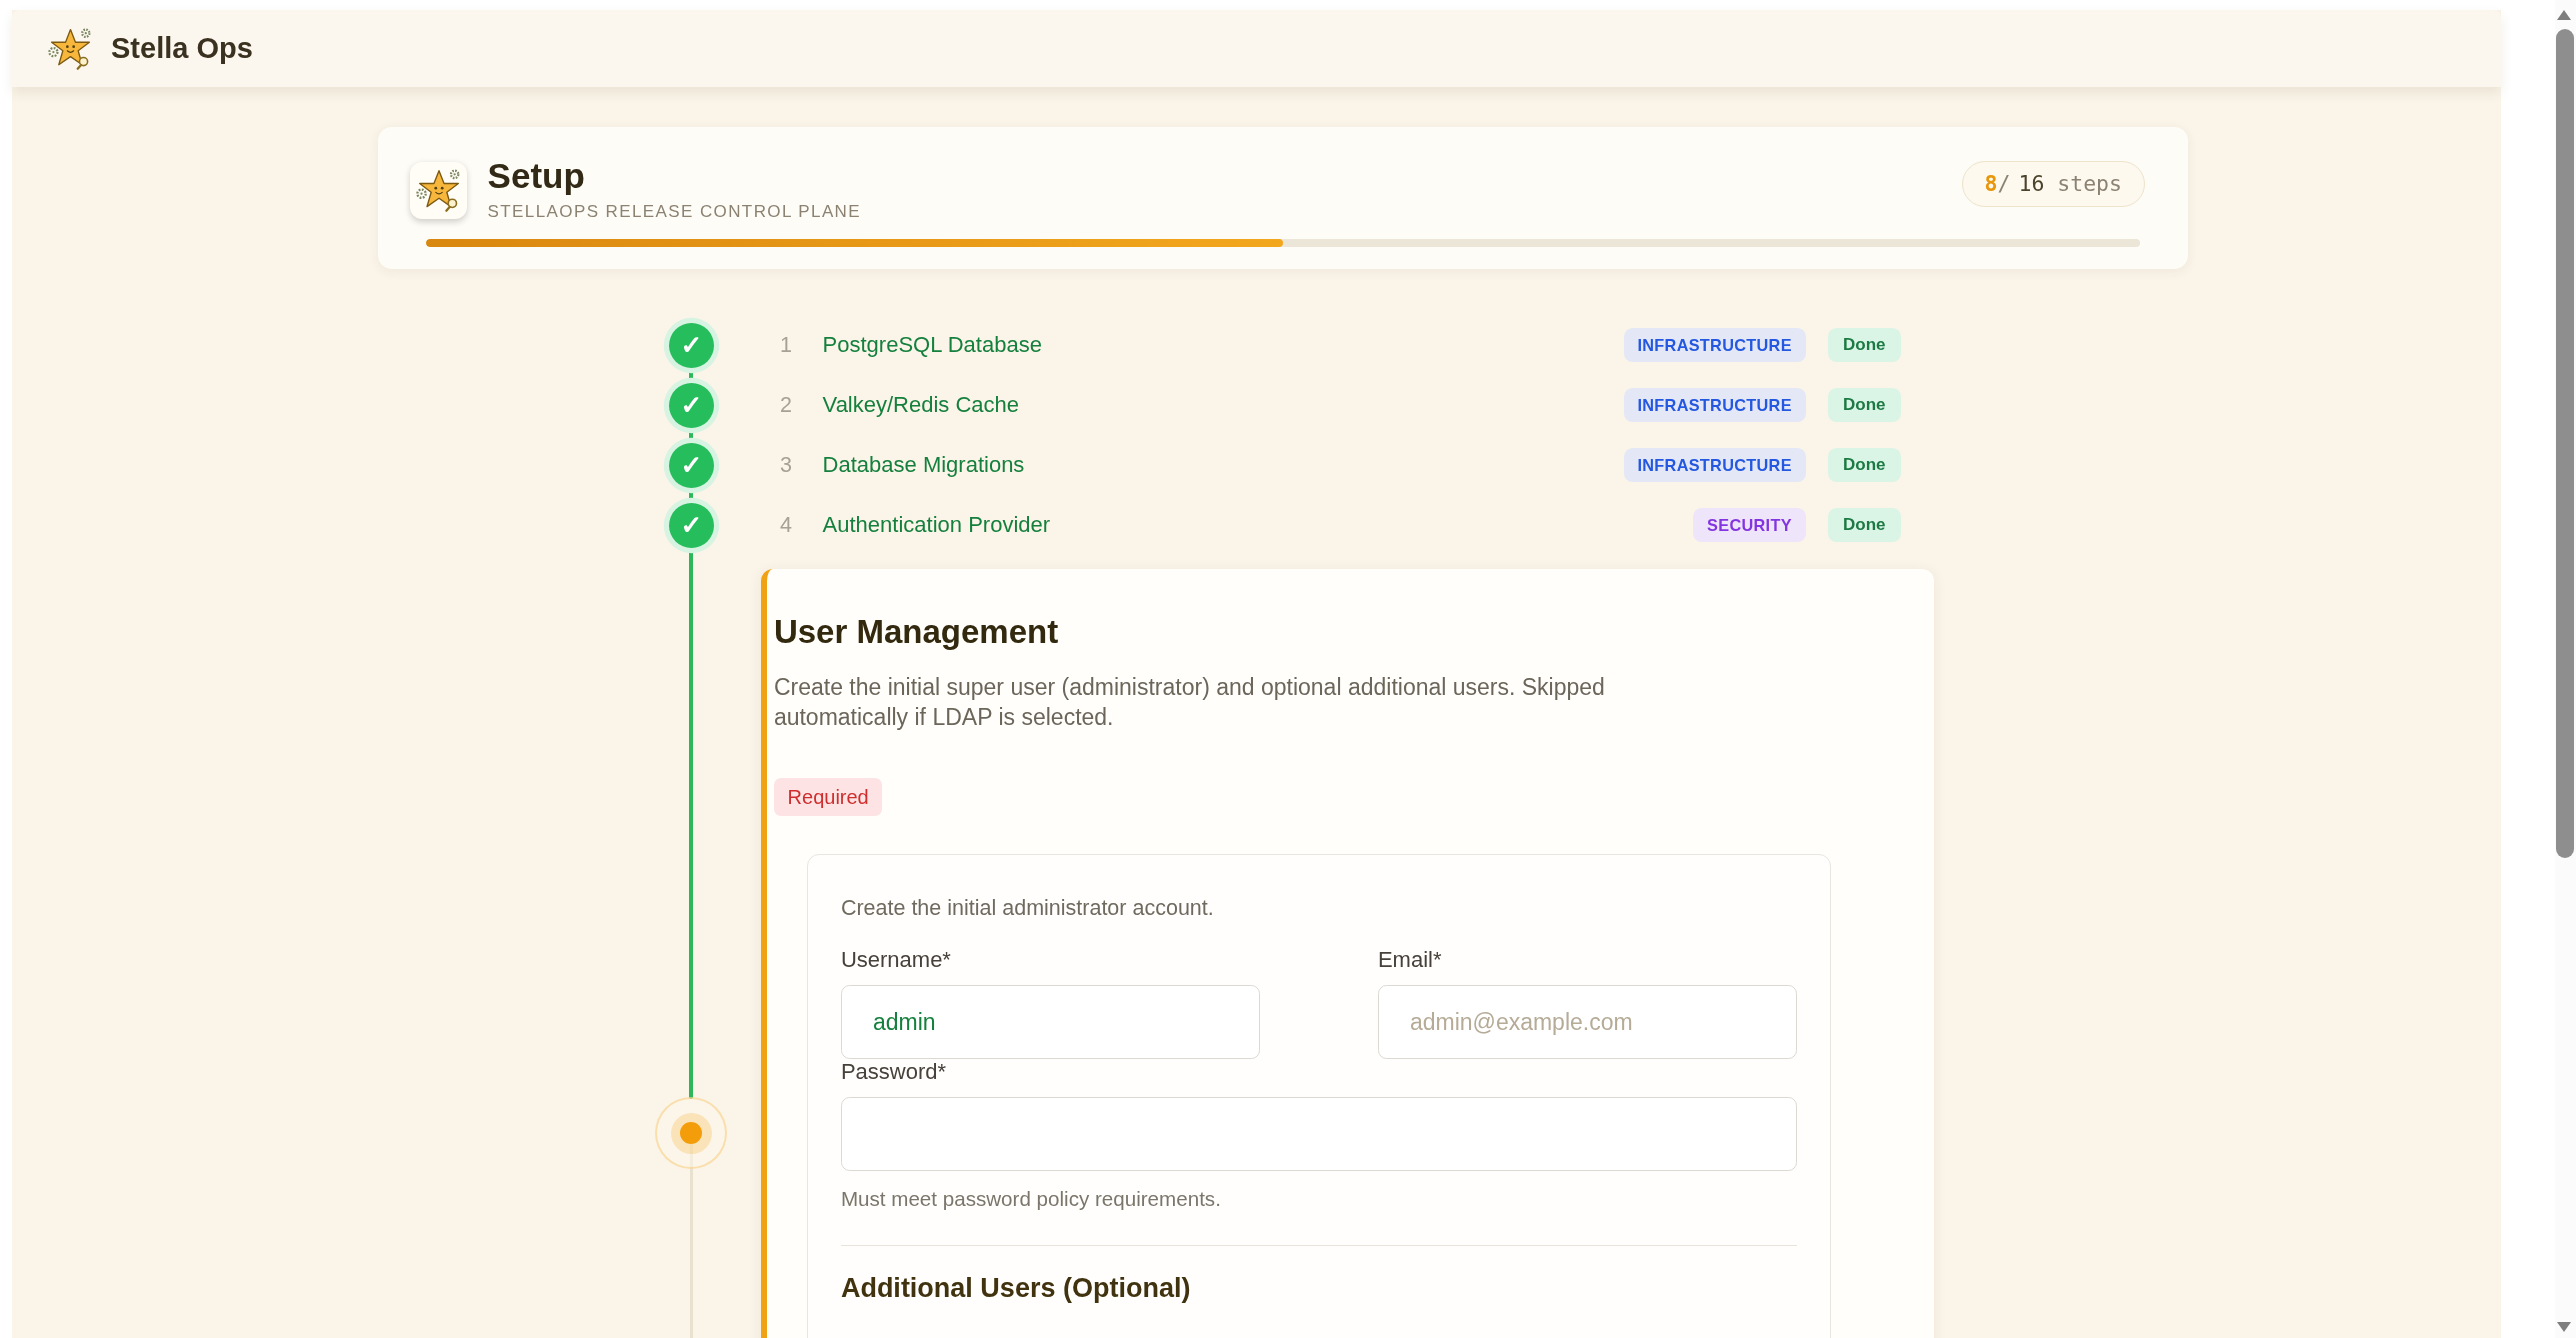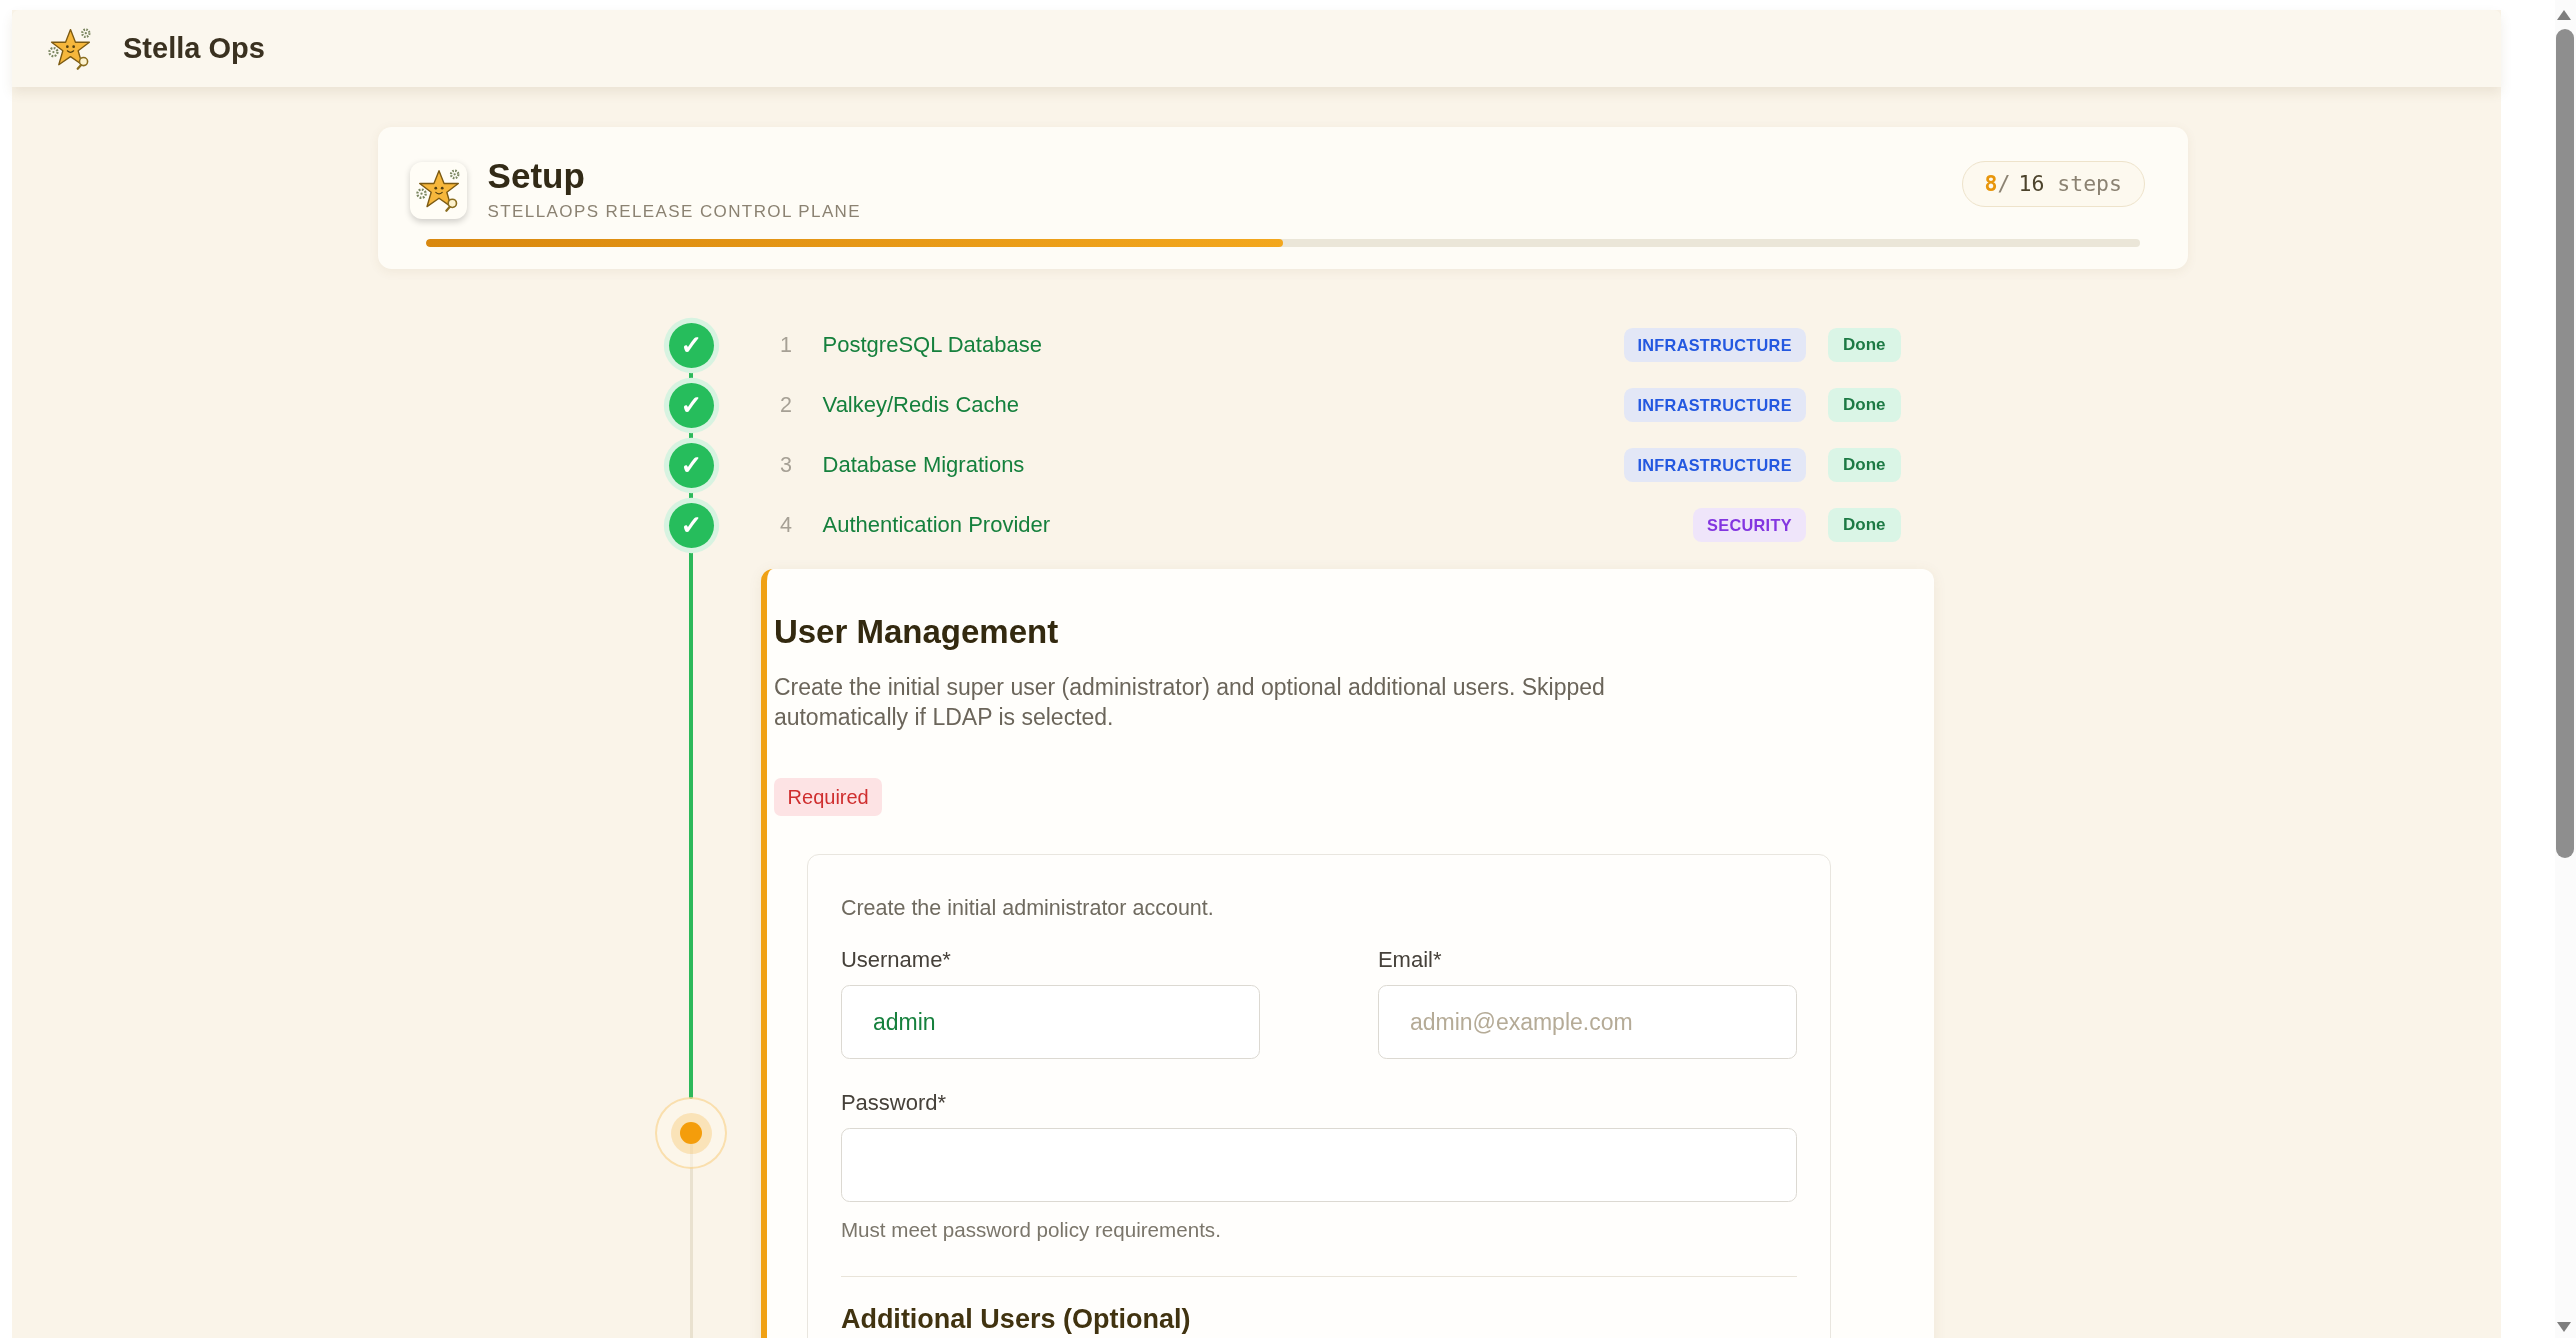--- a/index.html
+++ b/index.html
@@ -16,21 +16,21 @@
     position: absolute; left: 12px; top: 10.3px; width: 2489px; height: 1328px;
     background: #faf4e9;
   }
   .topbar {
     position: absolute; left: 12px; top: 10.3px; width: 2489px; height: 77px;
     background: #fbf7ee; border-radius: 6.9px 6.9px 0 0;
     box-shadow: 0 5.2px 12px rgba(110, 85, 35, 0.10);
     display: flex; align-items: center; padding-left: 36px; z-index: 6;
   }
   .topbar .app-name {
-    margin-left: 30px; font-size: 29px; font-weight: 700; color: #3a3120;
+    margin-left: 18px; font-size: 29px; font-weight: 700; color: #3a3120;
   }
 
   
   .setup-card {
     position: absolute; left: 378px; top: 127px; width: 1810px; height: 142px;
     background: #fefcf6; border-radius: 13.7px;
     box-shadow: 0 2.6px 10.3px rgba(120, 90, 40, 0.07); z-index: 4;
   }
   .setup-head { position: absolute; left: 32px; top: 31px; display: flex; align-items: center; }
   .logo-box {
@@ -126,21 +126,21 @@
   .sua-desc { margin-top: 12px; font-size: 21.5px; color: #6f6a5f; }
   .field-grid { margin-top: 26px; display: grid; grid-template-columns: 1fr 1fr; column-gap: 118px; }
   .field-label { font-size: 22px; color: #46413a; font-weight: 500; display: block; }
   .text-input {
     margin-top: 12px; width: 100%; height: 74px;
     border: 1.7px solid #dcd9d2; border-radius: 8.6px; background: #ffffff;
     font-size: 23px; padding: 0 31px; color: #15803d;
     font-family: "Liberation Sans", sans-serif; outline: none;
   }
   .text-input::placeholder { color: #b5ab97; }
-  .pw-label { margin-top: 31px; }
+  .pw-label { }
   .helper { margin-top: 15.5px; font-size: 20.6px; color: #7b766b; }
   .divider { margin-top: 34px; border-top: 1.7px solid #e9e4d9; height: 0; }
   .au-title { margin-top: 27.5px; font-size: 27px; font-weight: 700; color: #413310; }
 
   
   .scrollbar { position: absolute; right: 0; top: 0; width: 21.5px; height: 1339px; background: #fbfbfb; z-index: 10; }
   .sb-up {
     position: absolute; top: 10.3px; left: 2.6px; width: 0; height: 0;
     border-left: 7.7px solid transparent; border-right: 7.7px solid transparent;
     border-bottom: 10.3px solid #7e7e7e; cursor: pointer;

